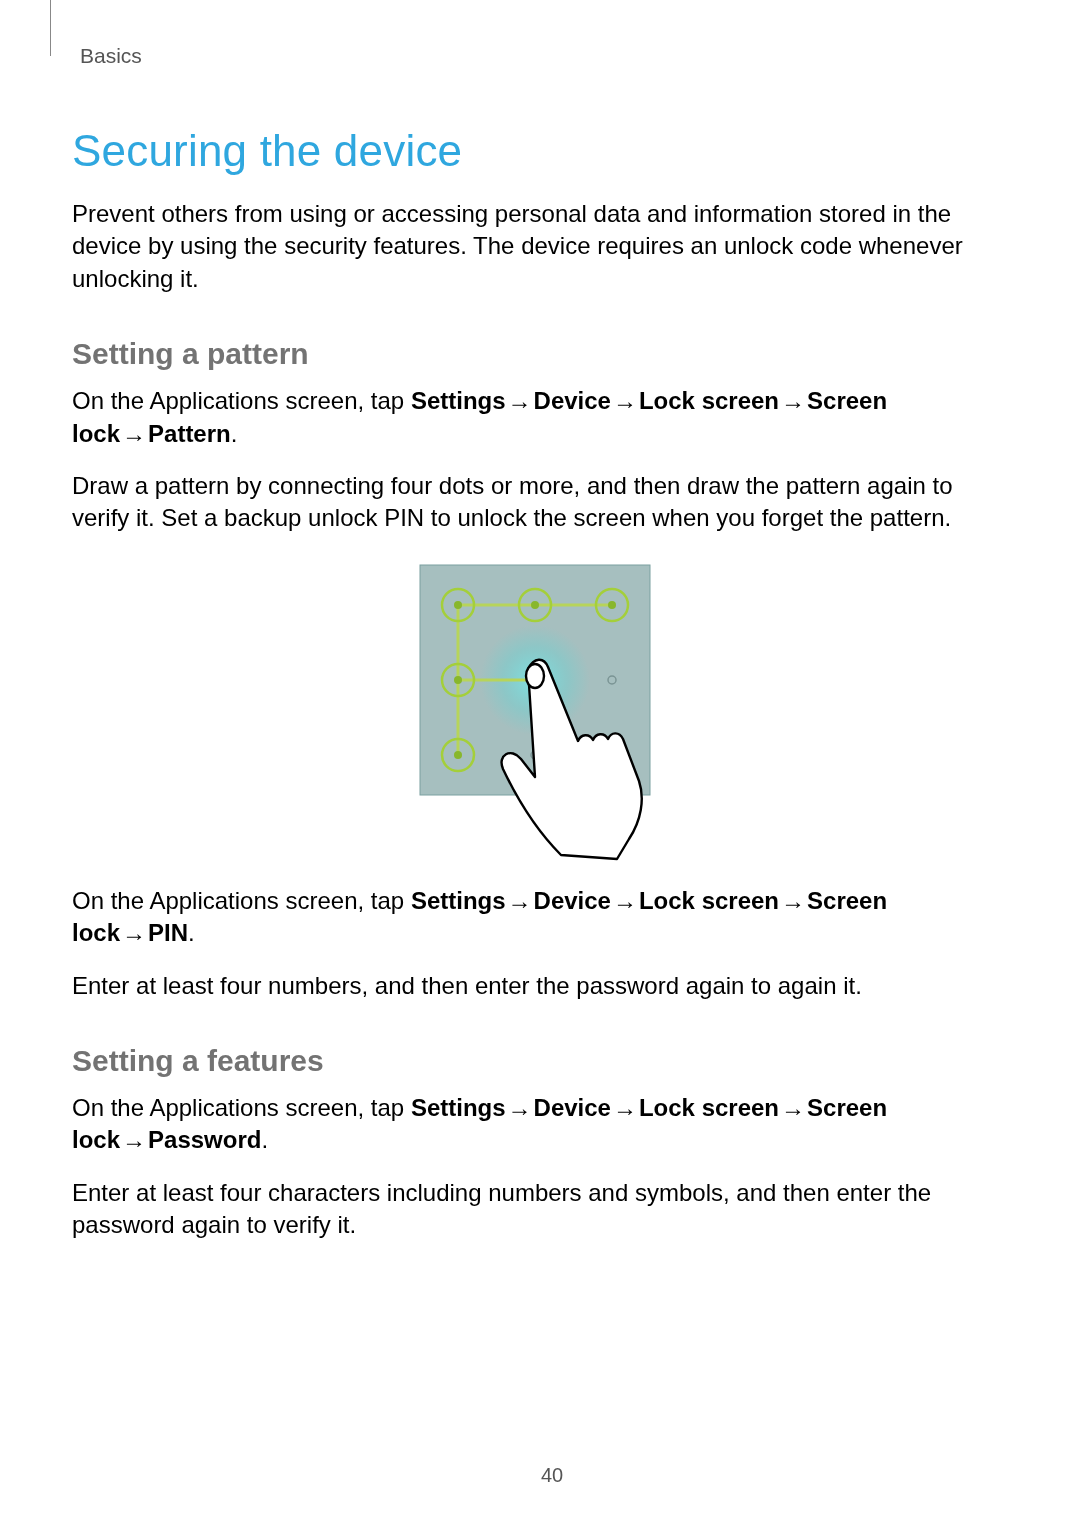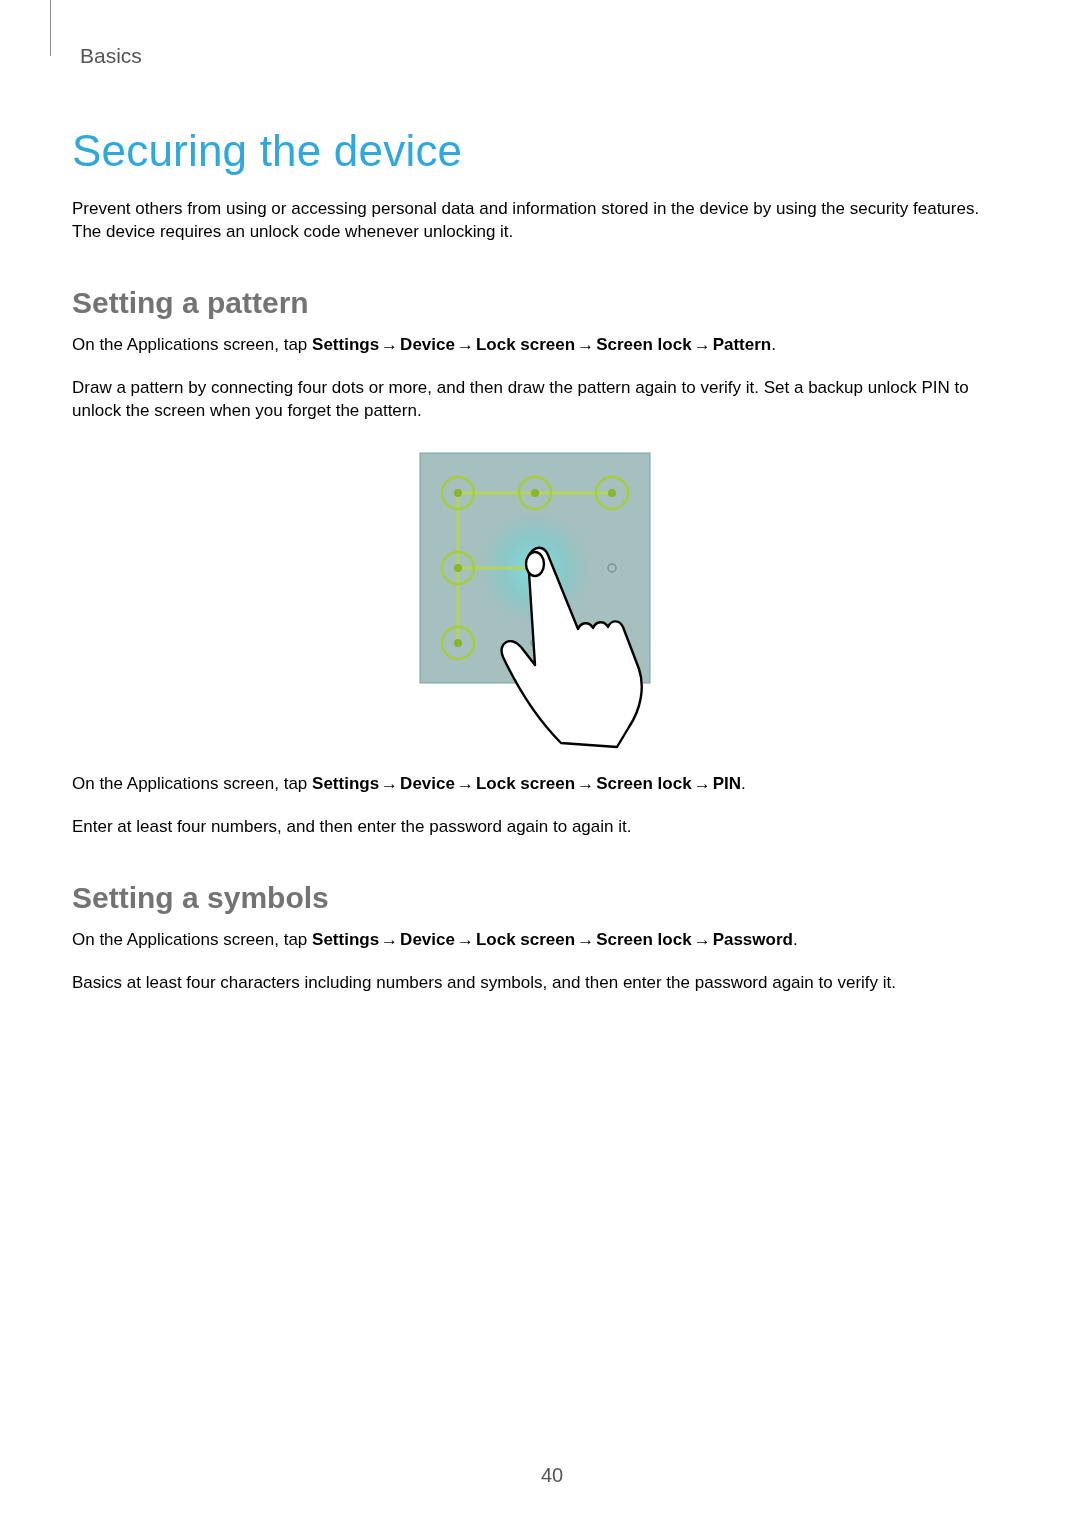--- a/index.html
+++ b/index.html
@@ -35,21 +35,21 @@
     margin-bottom: 58px;
   }
   h1.title {
     font-size: 44px;
     font-weight: 400;
     color: #2fa7df;
     margin: 0 0 22px 0;
     letter-spacing: 0.2px;
   }
   p.body {
-    font-size: 17px;
+    font-size: 24px;
     line-height: 1.35;
     margin: 0 0 20px 0;
     color: #000;
     font-weight: 400;
   }
   h2.sub {
     font-size: 30px;
     font-weight: 700;
     color: #737373;
     margin: 42px 0 14px 0;
@@ -143,20 +143,20 @@
         <ellipse cx="125" cy="119" rx="9" ry="12" fill="#fff"></ellipse>
       </g>
     </svg>
   </div>
 
   <p class="body">
     <span>On the Applications screen, tap </span><span class="bold">Settings</span><span class="arrow">→</span><span class="bold">Device</span><span class="arrow">→</span><span class="bold">Lock screen</span><span class="arrow">→</span><span class="bold">Screen lock</span><span class="arrow">→</span><span class="bold">PIN</span><span>.</span>
   </p>
   <p class="body">Enter at least four numbers, and then enter the password again to again it.</p>
 
-  <h2 class="sub">Setting a symbols</h2>
+  <h2 class="sub">Setting a features</h2>
   <p class="body">
     <span>On the Applications screen, tap </span><span class="bold">Settings</span><span class="arrow">→</span><span class="bold">Device</span><span class="arrow">→</span><span class="bold">Lock screen</span><span class="arrow">→</span><span class="bold">Screen lock</span><span class="arrow">→</span><span class="bold">Password</span><span>.</span>
   </p>
-  <p class="body">Basics at least four characters including numbers and symbols, and then enter the password again to verify it.</p>
+  <p class="body">Enter at least four characters including numbers and symbols, and then enter the password again to verify it.</p>
 
   <div class="page-num">40</div>
 </div>
 
 </body></html>

